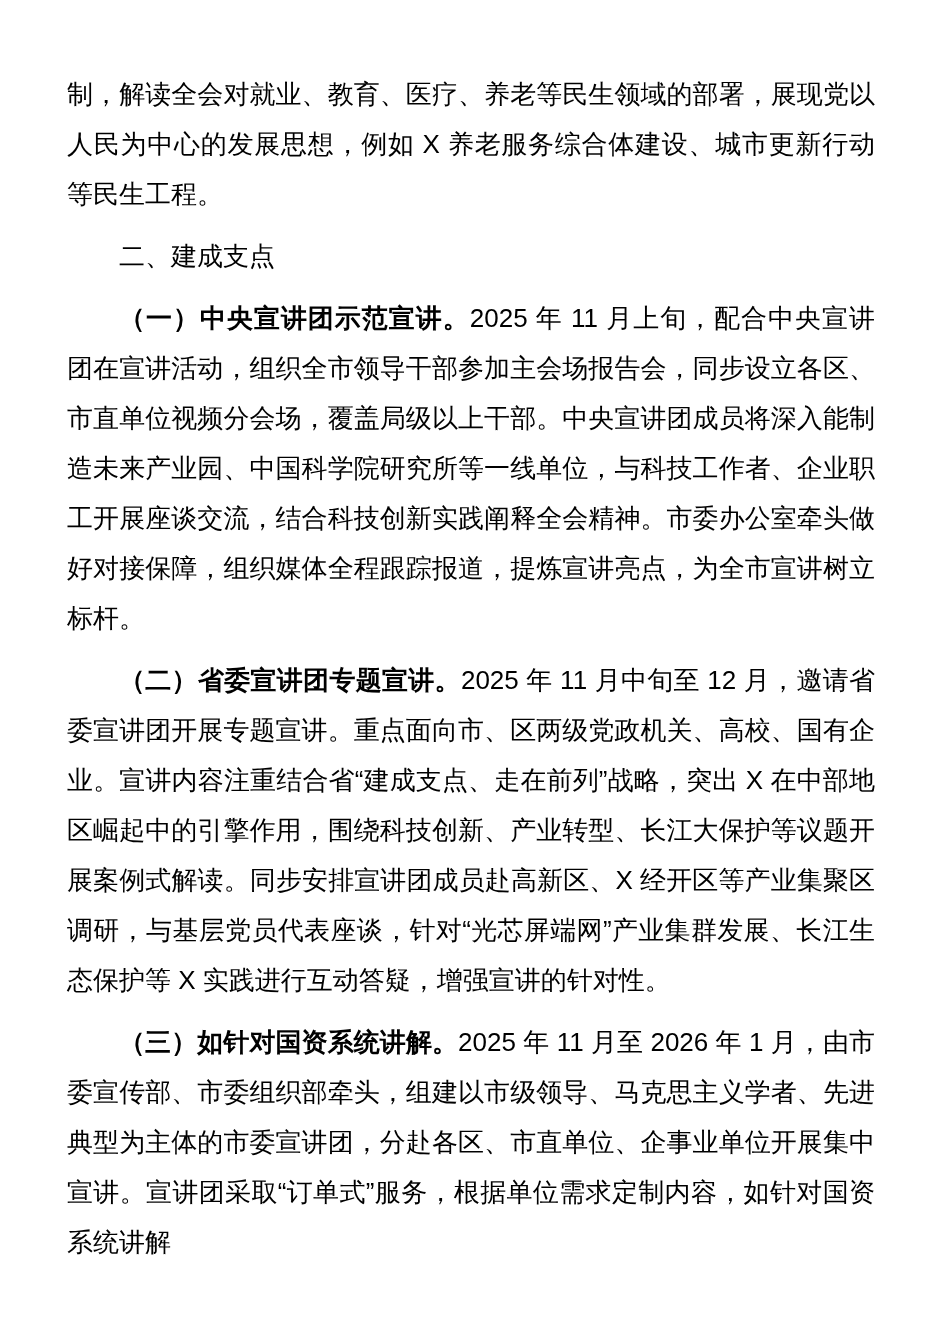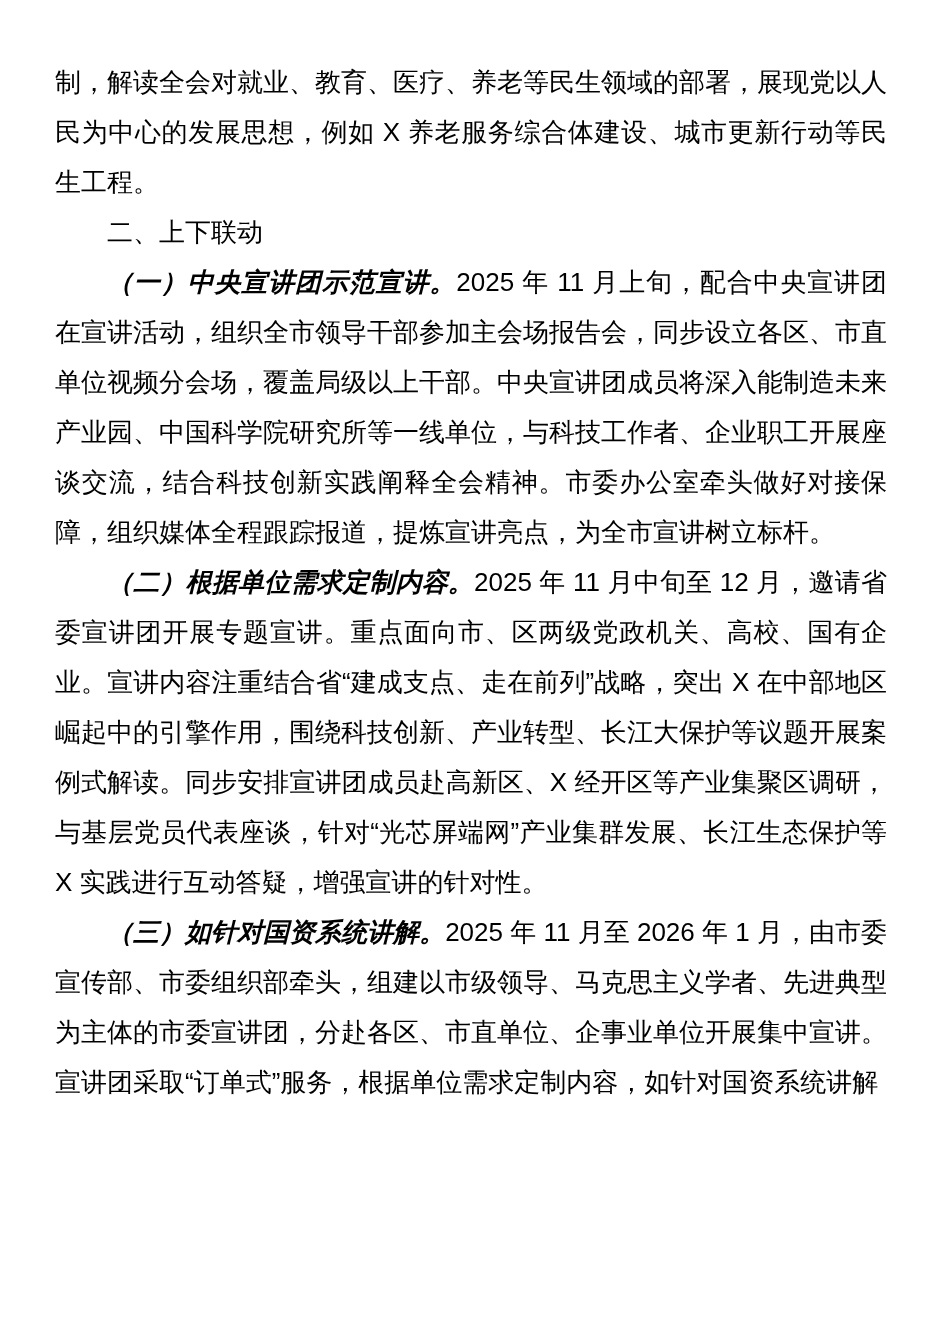--- a/index.html
+++ b/index.html
@@ -14,50 +14,49 @@
     background: #ffffff;
     overflow: hidden;
     font-family: "Liberation Sans", "DejaVu Sans", sans-serif;
   }
   .content {
     box-sizing: border-box;
     padding: 57px 63px 0 55px;
     width: 950px;
   }
   .para {
-    margin: 0;
+    margin: 12px;
     padding: 0;
     font-size: 26px;
     line-height: 50px;
     color: #000000;
     text-align: justify;
     text-justify: inter-ideograph;
     text-indent: 2em;
     word-break: break-all;
     overflow-wrap: anywhere;
   }
   .para.no-indent {
     text-indent: 0;
   }
   .lead {
     font-weight: 700;
-    font-style: italic;
   }
 </style>
 </head>
 <body>
 
 <div class="page">
   <div class="content">
 
     <p class="para no-indent">制，解读全会对就业、教育、医疗、养老等民生领域的部署，展现党以人民为中心的发展思想，例如 X 养老服务综合体建设、城市更新行动等民生工程。</p>
 
-    <p class="para">二、上下联动</p>
+    <p class="para">二、建成支点</p>
 
 
     <p class="para"><strong class="lead">（一）中央宣讲团示范宣讲。</strong><span>2025 年 11 月上旬，配合中央宣讲团在宣讲活动，组织全市领导干部参加主会场报告会，同步设立各区、市直单位视频分会场，覆盖局级以上干部。中央宣讲团成员将深入能制造未来产业园、中国科学院研究所等一线单位，与科技工作者、企业职工开展座谈交流，结合科技创新实践阐释全会精神。市委办公室牵头做好对接保障，组织媒体全程跟踪报道，提炼宣讲亮点，为全市宣讲树立标杆。</span></p>
 
-    <p class="para"><strong class="lead">（二）根据单位需求定制内容。</strong><span>2025 年 11 月中旬至 12 月，邀请省委宣讲团开展专题宣讲。重点面向市、区两级党政机关、高校、国有企业。宣讲内容注重结合省“建成支点、走在前列”战略，突出 X 在中部地区崛起中的引擎作用，围绕科技创新、产业转型、长江大保护等议题开展案例式解读。同步安排宣讲团成员赴高新区、X 经开区等产业集聚区调研，与基层党员代表座谈，针对“光芯屏端网”产业集群发展、长江生态保护等 X 实践进行互动答疑，增强宣讲的针对性。</span></p>
+    <p class="para"><strong class="lead">（二）省委宣讲团专题宣讲。</strong><span>2025 年 11 月中旬至 12 月，邀请省委宣讲团开展专题宣讲。重点面向市、区两级党政机关、高校、国有企业。宣讲内容注重结合省“建成支点、走在前列”战略，突出 X 在中部地区崛起中的引擎作用，围绕科技创新、产业转型、长江大保护等议题开展案例式解读。同步安排宣讲团成员赴高新区、X 经开区等产业集聚区调研，与基层党员代表座谈，针对“光芯屏端网”产业集群发展、长江生态保护等 X 实践进行互动答疑，增强宣讲的针对性。</span></p>
 
     <p class="para"><strong class="lead">（三）如针对国资系统讲解。</strong><span>2025 年 11 月至 2026 年 1 月，由市委宣传部、市委组织部牵头，组建以市级领导、马克思主义学者、先进典型为主体的市委宣讲团，分赴各区、市直单位、企事业单位开展集中宣讲。宣讲团采取“订单式”服务，根据单位需求定制内容，如针对国资系统讲解</span></p>
 
   </div>
 </div>
 
 </body></html>

